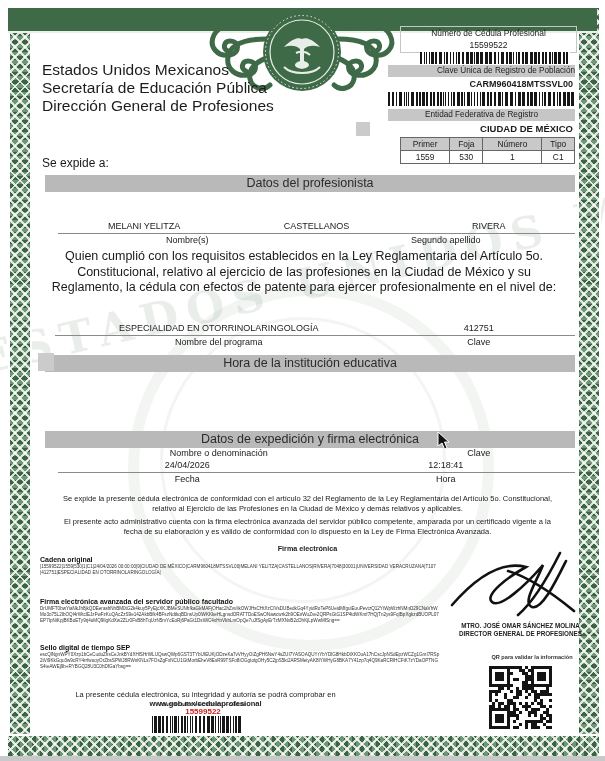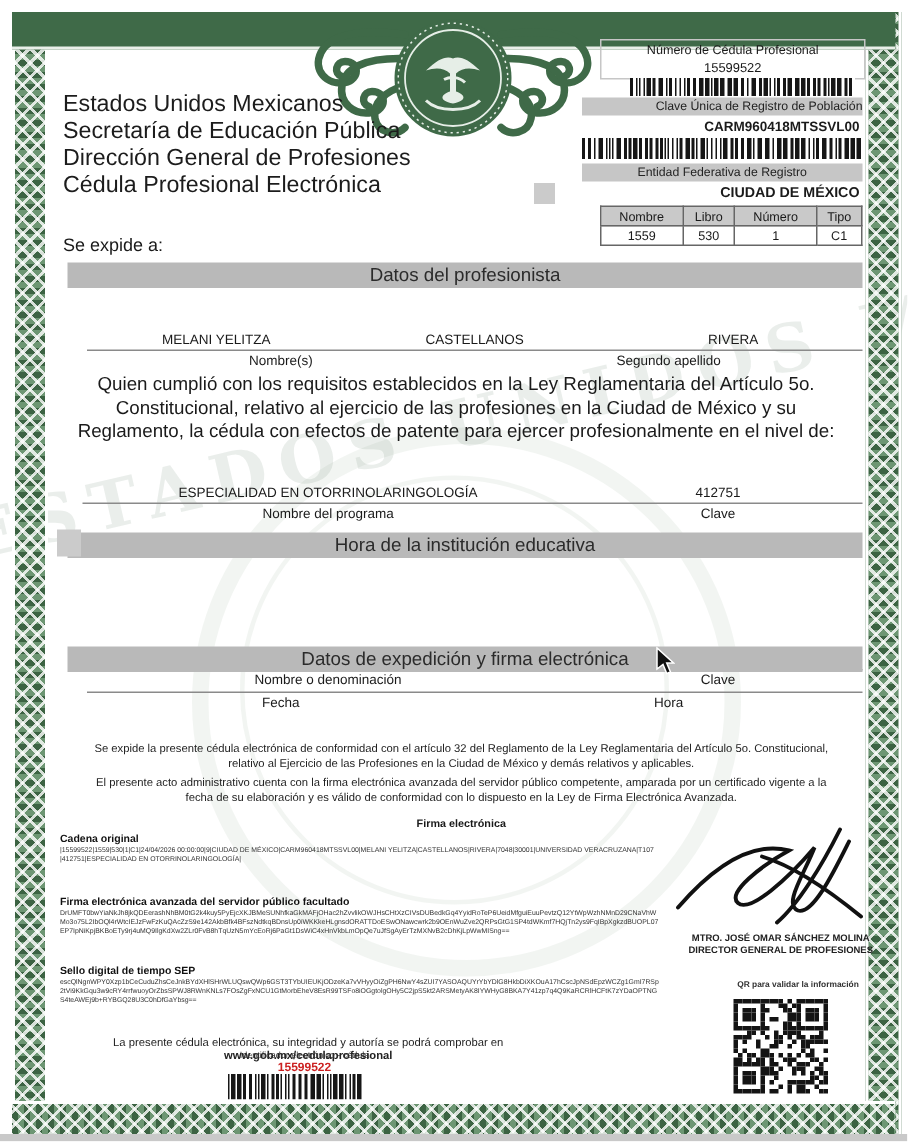--- a/index.html
+++ b/index.html
@@ -143,21 +143,20 @@
     <circle cx="102" cy="47" r="32" fill="none" stroke="#e6eee7" stroke-width="1.2"></circle>
     <path d="M84 42 C92 34 98 32 102 34 C106 32 112 34 120 42 C114 40 108 40 104 44 L104 56 C110 58 112 62 102 64 C92 62 94 58 100 56 L100 44 C96 40 90 40 84 42 Z" fill="#e6eee7"></path>
     <path d="M96 48 C100 46 106 46 110 50" stroke="#e6eee7" stroke-width="2" fill="none"></path>
     <path d="M84 62 C92 70 112 70 120 62" stroke="#e6eee7" stroke-width="2" fill="none"></path>
   </svg>
 
   <div class="abs title-block">
     <div>Estados Unidos Mexicanos</div>
     <div>Secretaría de Educación Pública</div>
     <div>Dirección General de Profesiones</div>
-    <div>Cédula Profesional Electrónica</div>
   </div>
   <div class="abs issued-to">Se expide a:</div>
 
   <div class="abs num-box">
     <div class="num-label">Número de Cédula Profesional</div>
     <div class="num-value">15599522</div>
   </div>
   <div class="abs barcode bc1">
       <i style="left:0px;width:2px"></i>
       <i style="left:4px;width:1px"></i>
@@ -257,22 +256,22 @@
       <i style="left:171px;width:2px"></i>
       <i style="left:175px;width:3px"></i>
       <i style="left:179px;width:3px"></i>
       <i style="left:183px;width:3px"></i>
     </div>
   <div class="abs gbar gbar2">Entidad Federativa de Registro</div>
   <div class="abs entity">CIUDAD DE MÉXICO</div>
   <table class="reg">
     <tbody>
         <tr>
-      <th>Nombre</th>
-      <th>Libro</th>
+      <th>Primer</th>
+      <th>Foja</th>
       <th>Número</th>
       <th>Tipo</th>
     </tr>
     <tr>
       <td>1559</td>
       <td>530</td>
       <td>1</td>
       <td>C1</td>
     </tr>
   </tbody>
@@ -317,20 +316,24 @@
     <div class="fr-rule"></div>
     <div class="fr-labels">
       <div class="c1">Nombre o denominación</div>
       <div class="c2">Clave</div>
     </div>
   </div>
 
   <div class="abs secbar sb3">Datos de expedición y firma electrónica</div>
 
   <div class="abs fieldrow row-date">
+    <div class="fr-vals">
+      <div>24/04/2026</div>
+      <div>12:18:41</div>
+    </div>
     <div class="fr-rule"></div>
     <div class="fr-labels">
       <div>Fecha</div>
       <div>Hora</div>
     </div>
   </div>
 
   <div class="abs smallp p1">Se expide la presente cédula electrónica de conformidad con el artículo 32 del Reglamento de la Ley Reglamentaria del Artículo 5o. Constitucional, relativo al Ejercicio de las Profesiones en la Ciudad de México y demás relativos y aplicables.</div>
   <div class="abs smallp p2">El presente acto administrativo cuenta con la firma electrónica avanzada del servidor público competente, amparada por un certificado vigente a la fecha de su elaboración y es válido de conformidad con lo dispuesto en la Ley de Firma Electrónica Avanzada.</div>
   <div class="abs firma-title">Firma electrónica</div>

